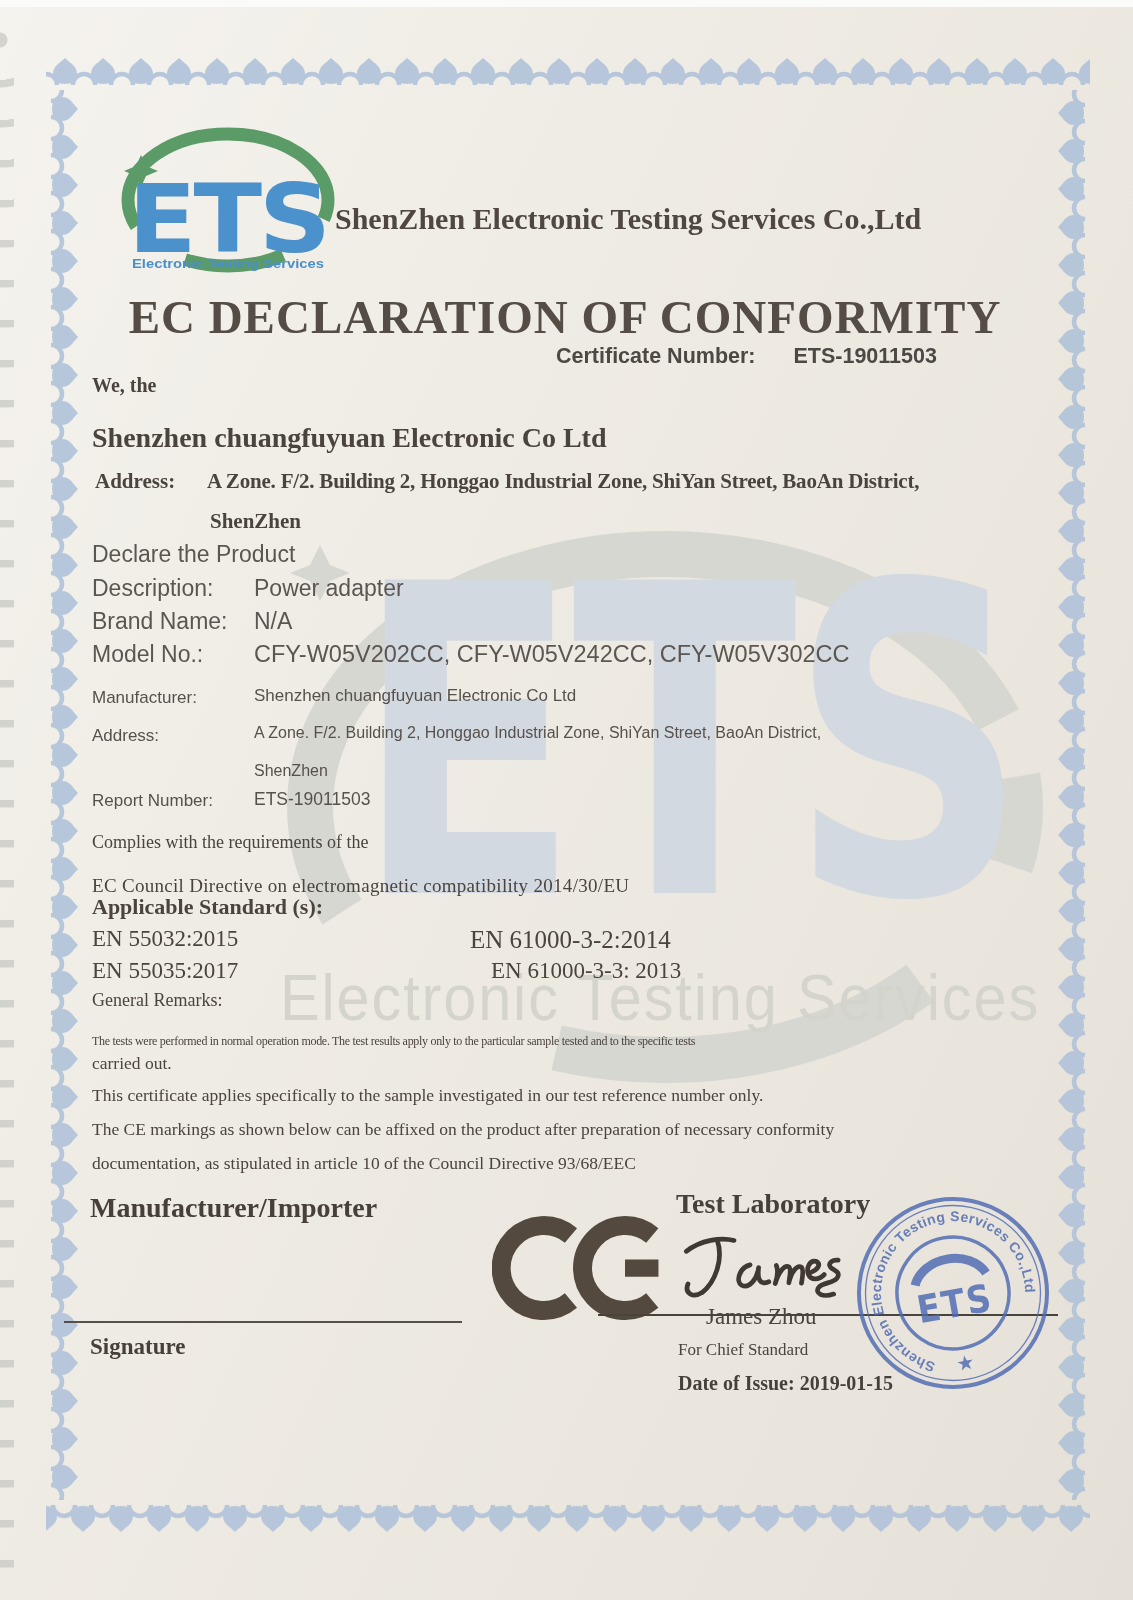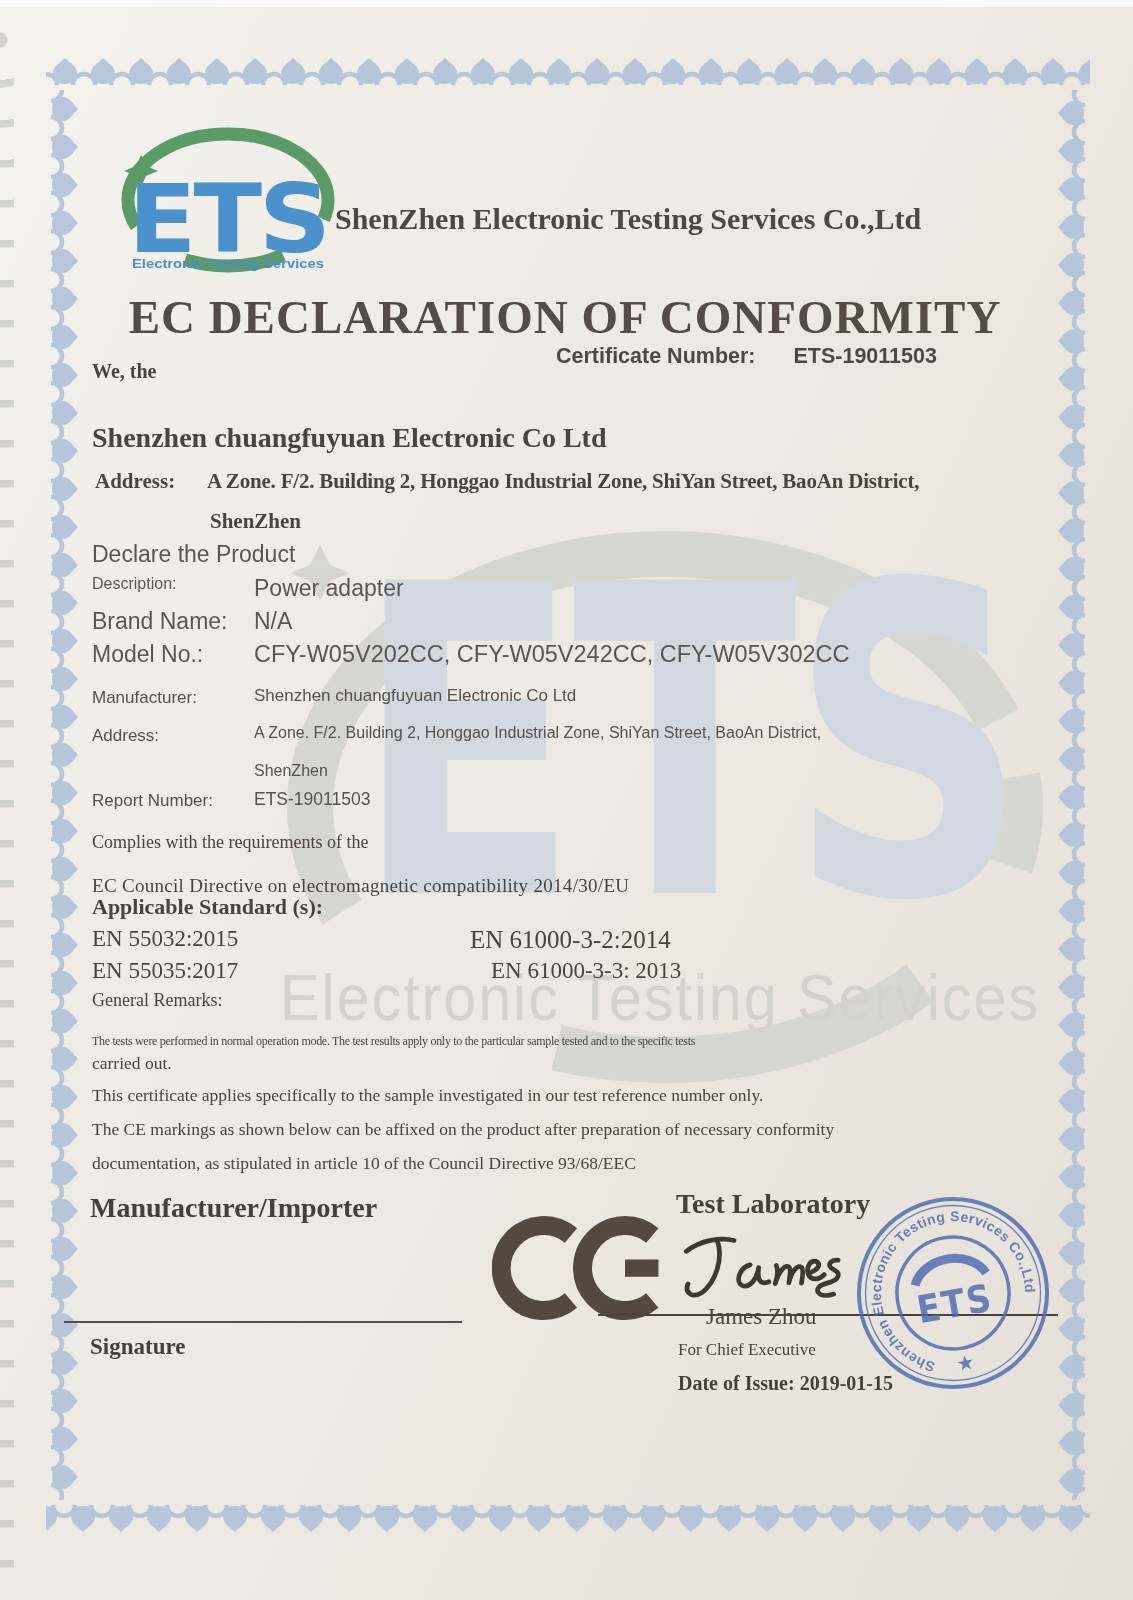--- a/index.html
+++ b/index.html
@@ -66,31 +66,31 @@
   <div class="abs z1 serif" style="left:335px;top:202px;font-size:30px;font-weight:bold;color:#4f4740;">ShenZhen Electronic Testing Services Co.,Ltd</div>
 
   <div class="abs z1 serif title" style="left:85px;top:290px;width:960px;text-align:center;font-size:47px;">EC DECLARATION OF CONFORMITY</div>
 
   <div class="abs z1 sans" style="left:556px;top:344px;font-size:21.5px;font-weight:bold;color:#4c4844;">
     <span>Certificate Number:</span>
     <span style="display:inline-block;width:26px;"></span>
     <span>ETS-19011503</span>
   </div>
 
-  <div class="abs z1 serif ink" style="left:92px;top:360px;font-size:20px;font-weight:bold;">We, the</div>
+  <div class="abs z1 serif ink" style="left:92px;top:374px;font-size:20px;font-weight:bold;">We, the</div>
 
   <div class="abs z1 serif ink" style="left:92px;top:422px;font-size:28px;font-weight:bold;">Shenzhen chuangfuyuan Electronic Co Ltd</div>
 
   <div class="abs z1 serif ink" style="left:95px;top:469px;font-size:21px;font-weight:bold;">Address:</div>
   <div class="abs z1 serif ink" style="left:207px;top:469px;font-size:21px;font-weight:bold;letter-spacing:-0.2px;">A Zone. F/2. Building 2, Honggao Industrial Zone, ShiYan Street, BaoAn District,</div>
   <div class="abs z1 serif ink" style="left:210px;top:509px;font-size:21px;font-weight:bold;">ShenZhen</div>
 
   <div class="abs z1 sans" style="left:92px;top:541px;font-size:23px;color:#5b5651;">Declare the Product</div>
 
-  <div class="abs z1 sans" style="left:92px;top:575px;font-size:16px;color:#5b5651;text-align:right;">Description:</div>
+  <div class="abs z1 sans" style="left:92px;top:575px;font-size:23px;color:#5b5651;text-align:right;">Description:</div>
   <div class="abs z1 sans" style="left:254px;top:575px;font-size:23px;color:#5b5651;">Power adapter</div>
 
   <div class="abs z1 sans" style="left:92px;top:608px;font-size:23px;color:#5b5651;">Brand Name:</div>
   <div class="abs z1 sans" style="left:254px;top:608px;font-size:23px;color:#5b5651;">N/A</div>
 
   <div class="abs z1 sans" style="left:92px;top:641px;font-size:23px;color:#5b5651;">Model No.:</div>
   <div class="abs z1 sans" style="left:254px;top:641px;font-size:23.5px;color:#5b5651;">CFY-W05V202CC, CFY-W05V242CC, CFY-W05V302CC</div>
 
   <div class="abs z1 sans" style="left:92px;top:688px;font-size:17px;color:#56514c;">Manufacturer:</div>
   <div class="abs z1 sans" style="left:254px;top:686px;font-size:17px;color:#56514c;">Shenzhen chuangfuyuan Electronic Co Ltd</div>
@@ -137,21 +137,21 @@
       <path d="M68 38 C 58 40, 53 53, 59 57 C 66 61, 74 52, 76 41 C 74 52, 76 58, 85 55"></path>
       <path d="M93 40 C 95 46, 93 52, 91 57 C 95 46, 101 39, 105 42 C 107 44, 105 52, 104 57 C 107 46, 113 40, 117 43 C 119 46, 117 53, 116 58"></path>
       <path d="M126 48 C 132 46, 136 41, 131 38 C 125 36, 121 44, 123 50 C 125 56, 133 56, 138 51"></path>
       <path d="M152 38 C 146 37, 141 41, 145 45 C 149 48, 154 50, 150 55 C 146 60, 136 58, 132 63 C 128 68, 135 73, 146 70"></path>
     </g>
   </svg>
 
   <div class="abs sig-line" style="left:598px;top:1314px;width:460px;height:2px;"></div>
 
   <div class="abs z1 serif ink" style="left:678px;top:1304px;font-size:23px;margin-left:28px;">James Zhou</div>
-  <div class="abs z1 serif ink" style="left:678px;top:1340px;font-size:17px;">For Chief Executive</div>
+  <div class="abs z1 serif ink" style="left:678px;top:1340px;font-size:17px;">For Chief Standard</div>
   <div class="abs z1 serif" style="left:678px;top:1372px;font-size:20px;font-weight:bold;color:#474039;">
     <span>Date of Issue:</span>
     <span>2019-01-15</span>
   </div>
 
   <svg class="abs" style="left:853px;top:1193px;z-index:4;" width="200" height="200" viewBox="0 0 200 200">
     <defs>
       <path id="ringpath" d="M 100 172 A 72 72 0 1 1 100.1 172"></path>
     </defs>
     <g opacity="0.82" transform="rotate(-10 100 100)">

